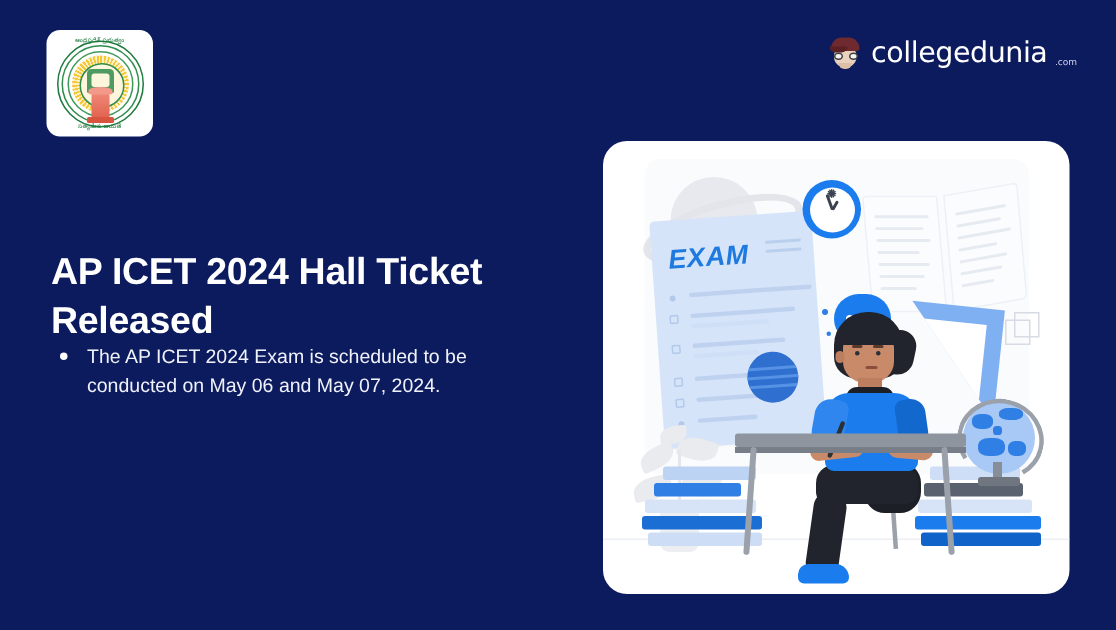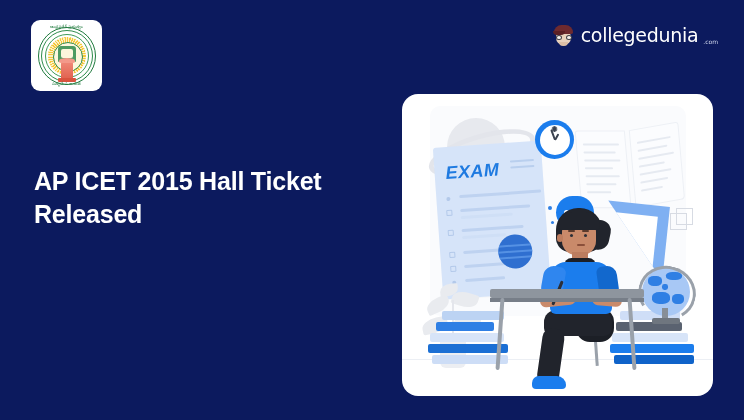--- a/index.html
+++ b/index.html
@@ -327,23 +327,24 @@
     <span class="cd-mark">
       <i class="cd-face"></i>
       <i class="cd-cap"></i>
       <i class="cd-glass"></i>
       <i class="cd-chin"></i>
     </span>
     <span class="cd-name">collegedunia</span>
     <span class="cd-tld">.com</span>
   </div>
 
-  <h1 class="headline">AP ICET 2015 Hall Ticket Released</h1>
+  <h1 class="headline">AP ICET 2024 Hall Ticket Released</h1>
 
   <ul class="bullets">
+    <li>The AP ICET 2024 Exam is scheduled to be conducted on May 06 and May 07, 2024.</li>
   </ul>
 
   <div class="card">
     <div class="scene">
 
       <div class="scene-panel"></div>
       <div class="floor"></div>
 
       <div class="planet"></div>
       <div class="planet-ring"></div>

